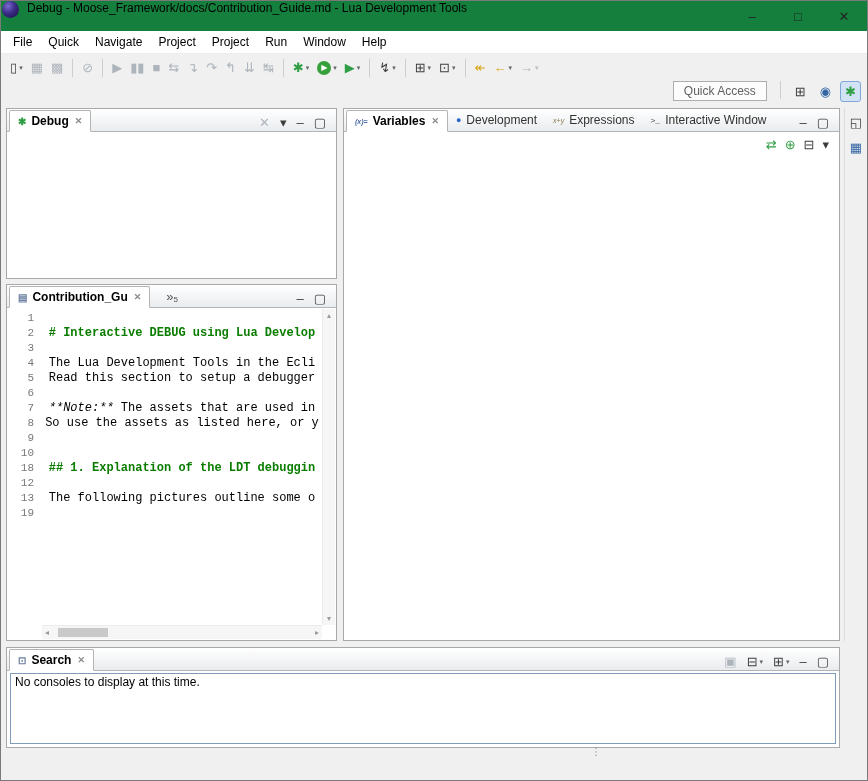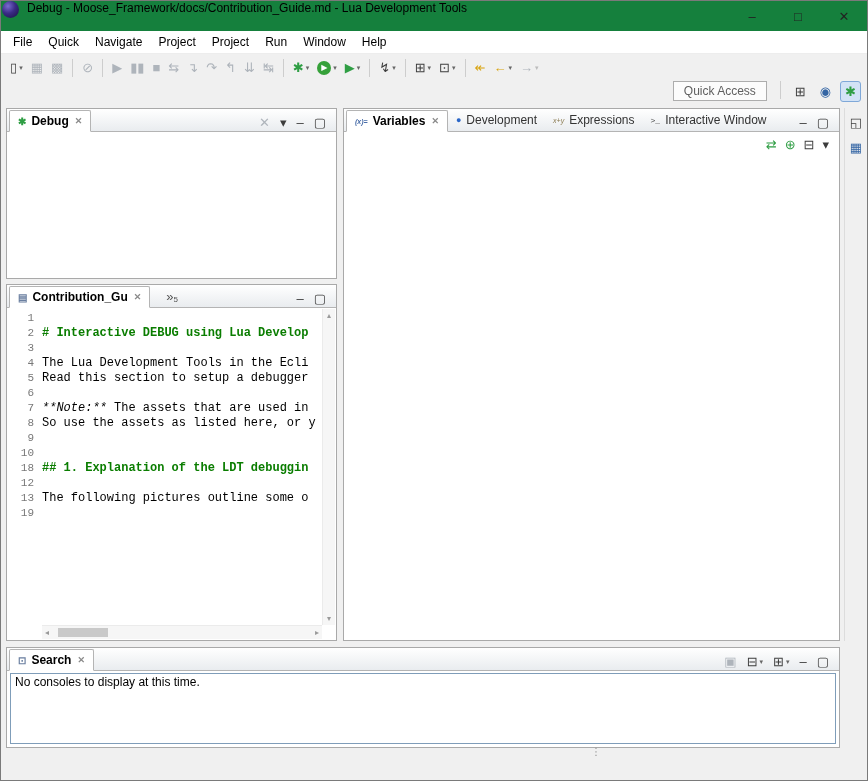--- a/index.html
+++ b/index.html
@@ -64,21 +64,21 @@
   #debug-panel{left:5px;top:107px;width:331px;height:171px;}
   #editor-panel{left:5px;top:283px;width:331px;height:357px;}
   #vars-panel{left:342px;top:107px;width:497px;height:533px;}
   #console-panel{left:5px;top:646px;width:834px;height:101px;}
 
   
   .editor-body{position:absolute;left:1px;right:14px;top:24px;bottom:15px;background:#fff;overflow:hidden;
     font-family:"Liberation Mono",monospace;font-size:12px;padding-top:2px;}
   .eline{display:flex;height:15px;line-height:15px;}
   .ln{width:34px;text-align:right;padding-right:8px;color:#787878;flex:none;font-size:11px;}
-  .lc{flex:1;white-space:pre;overflow:hidden;color:#000;}
+  .lc{flex:1;white-space:pre;overflow:hidden;color:#000;text-align:center;}
   .eline.h .lc{color:#0a7d00;font-weight:bold;}
   .em{font-style:italic;}
   .em:empty{display:none;}
   .eline.sel .lc{background:#4a86d8;}
   .vscroll{position:absolute;top:24px;right:1px;bottom:15px;width:13px;background:#f6f6f6;border-left:1px solid #ebebeb;
     display:flex;flex-direction:column;justify-content:space-between;align-items:center;}
   .sarrow{font-size:8px;color:#9a9a9a;padding:2px 3px;}
   .sarrow.right{margin-left:auto;}
   .hscroll{position:absolute;left:35px;right:14px;bottom:1px;height:14px;background:#f6f6f6;border-top:1px solid #ebebeb;
     display:flex;align-items:center;}

